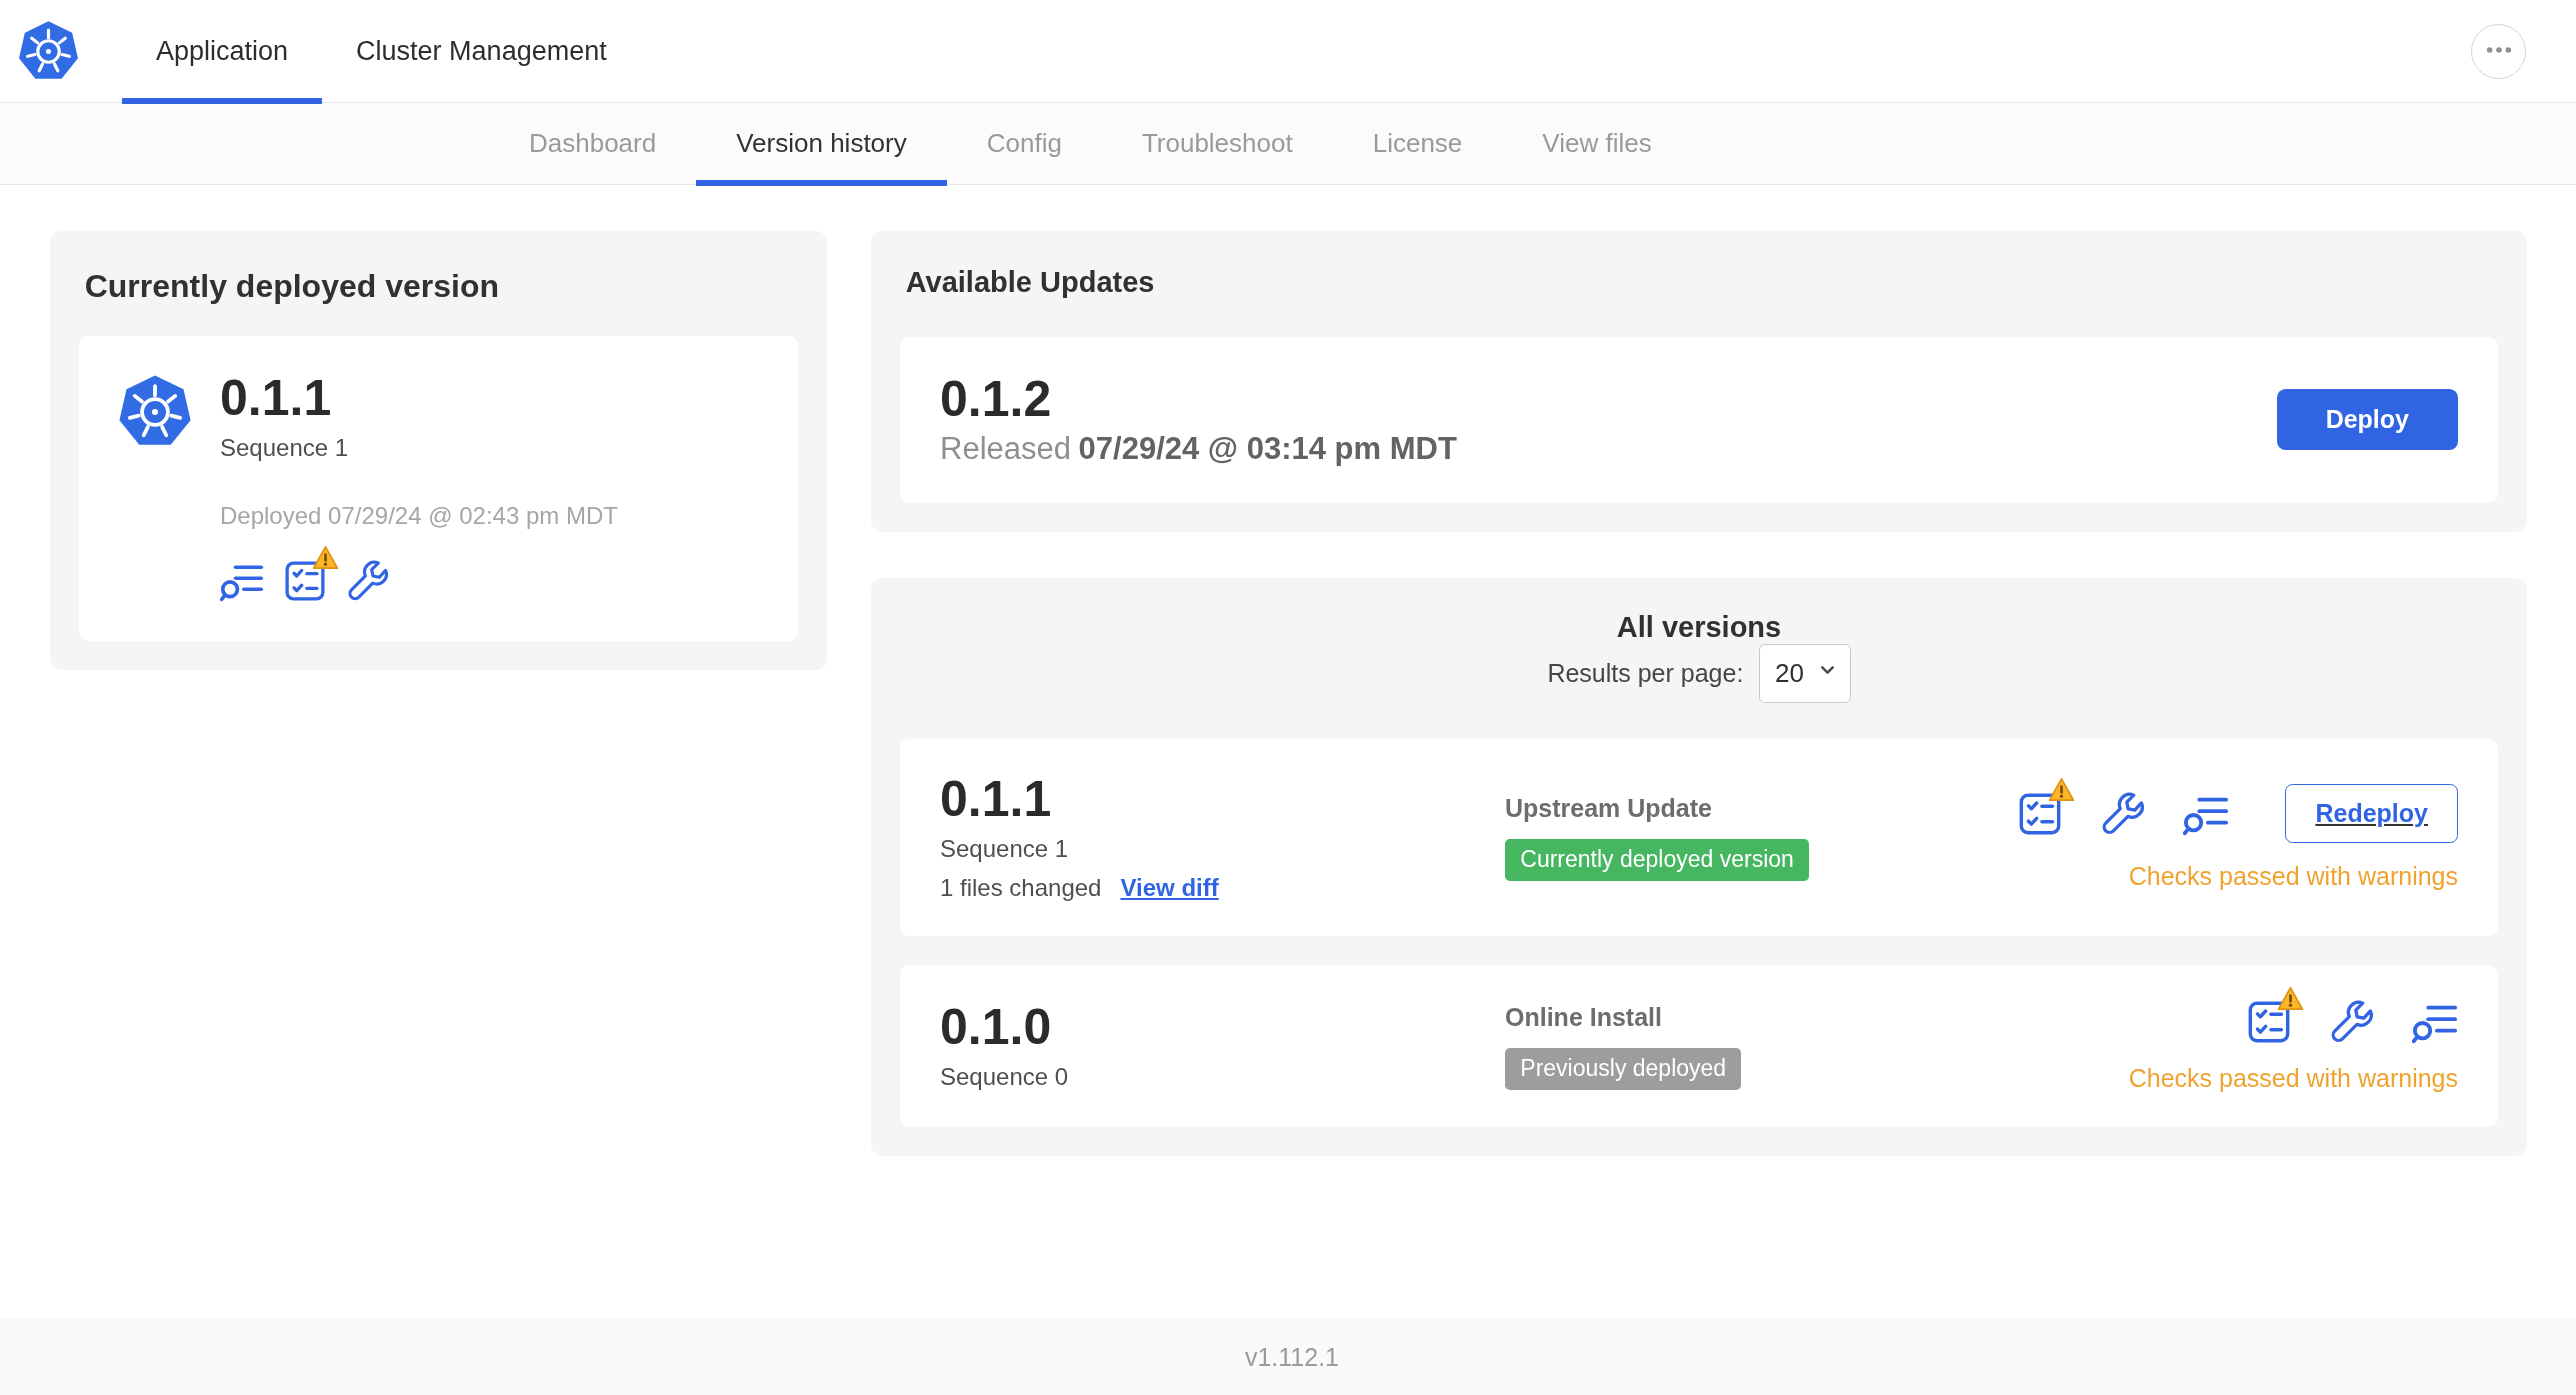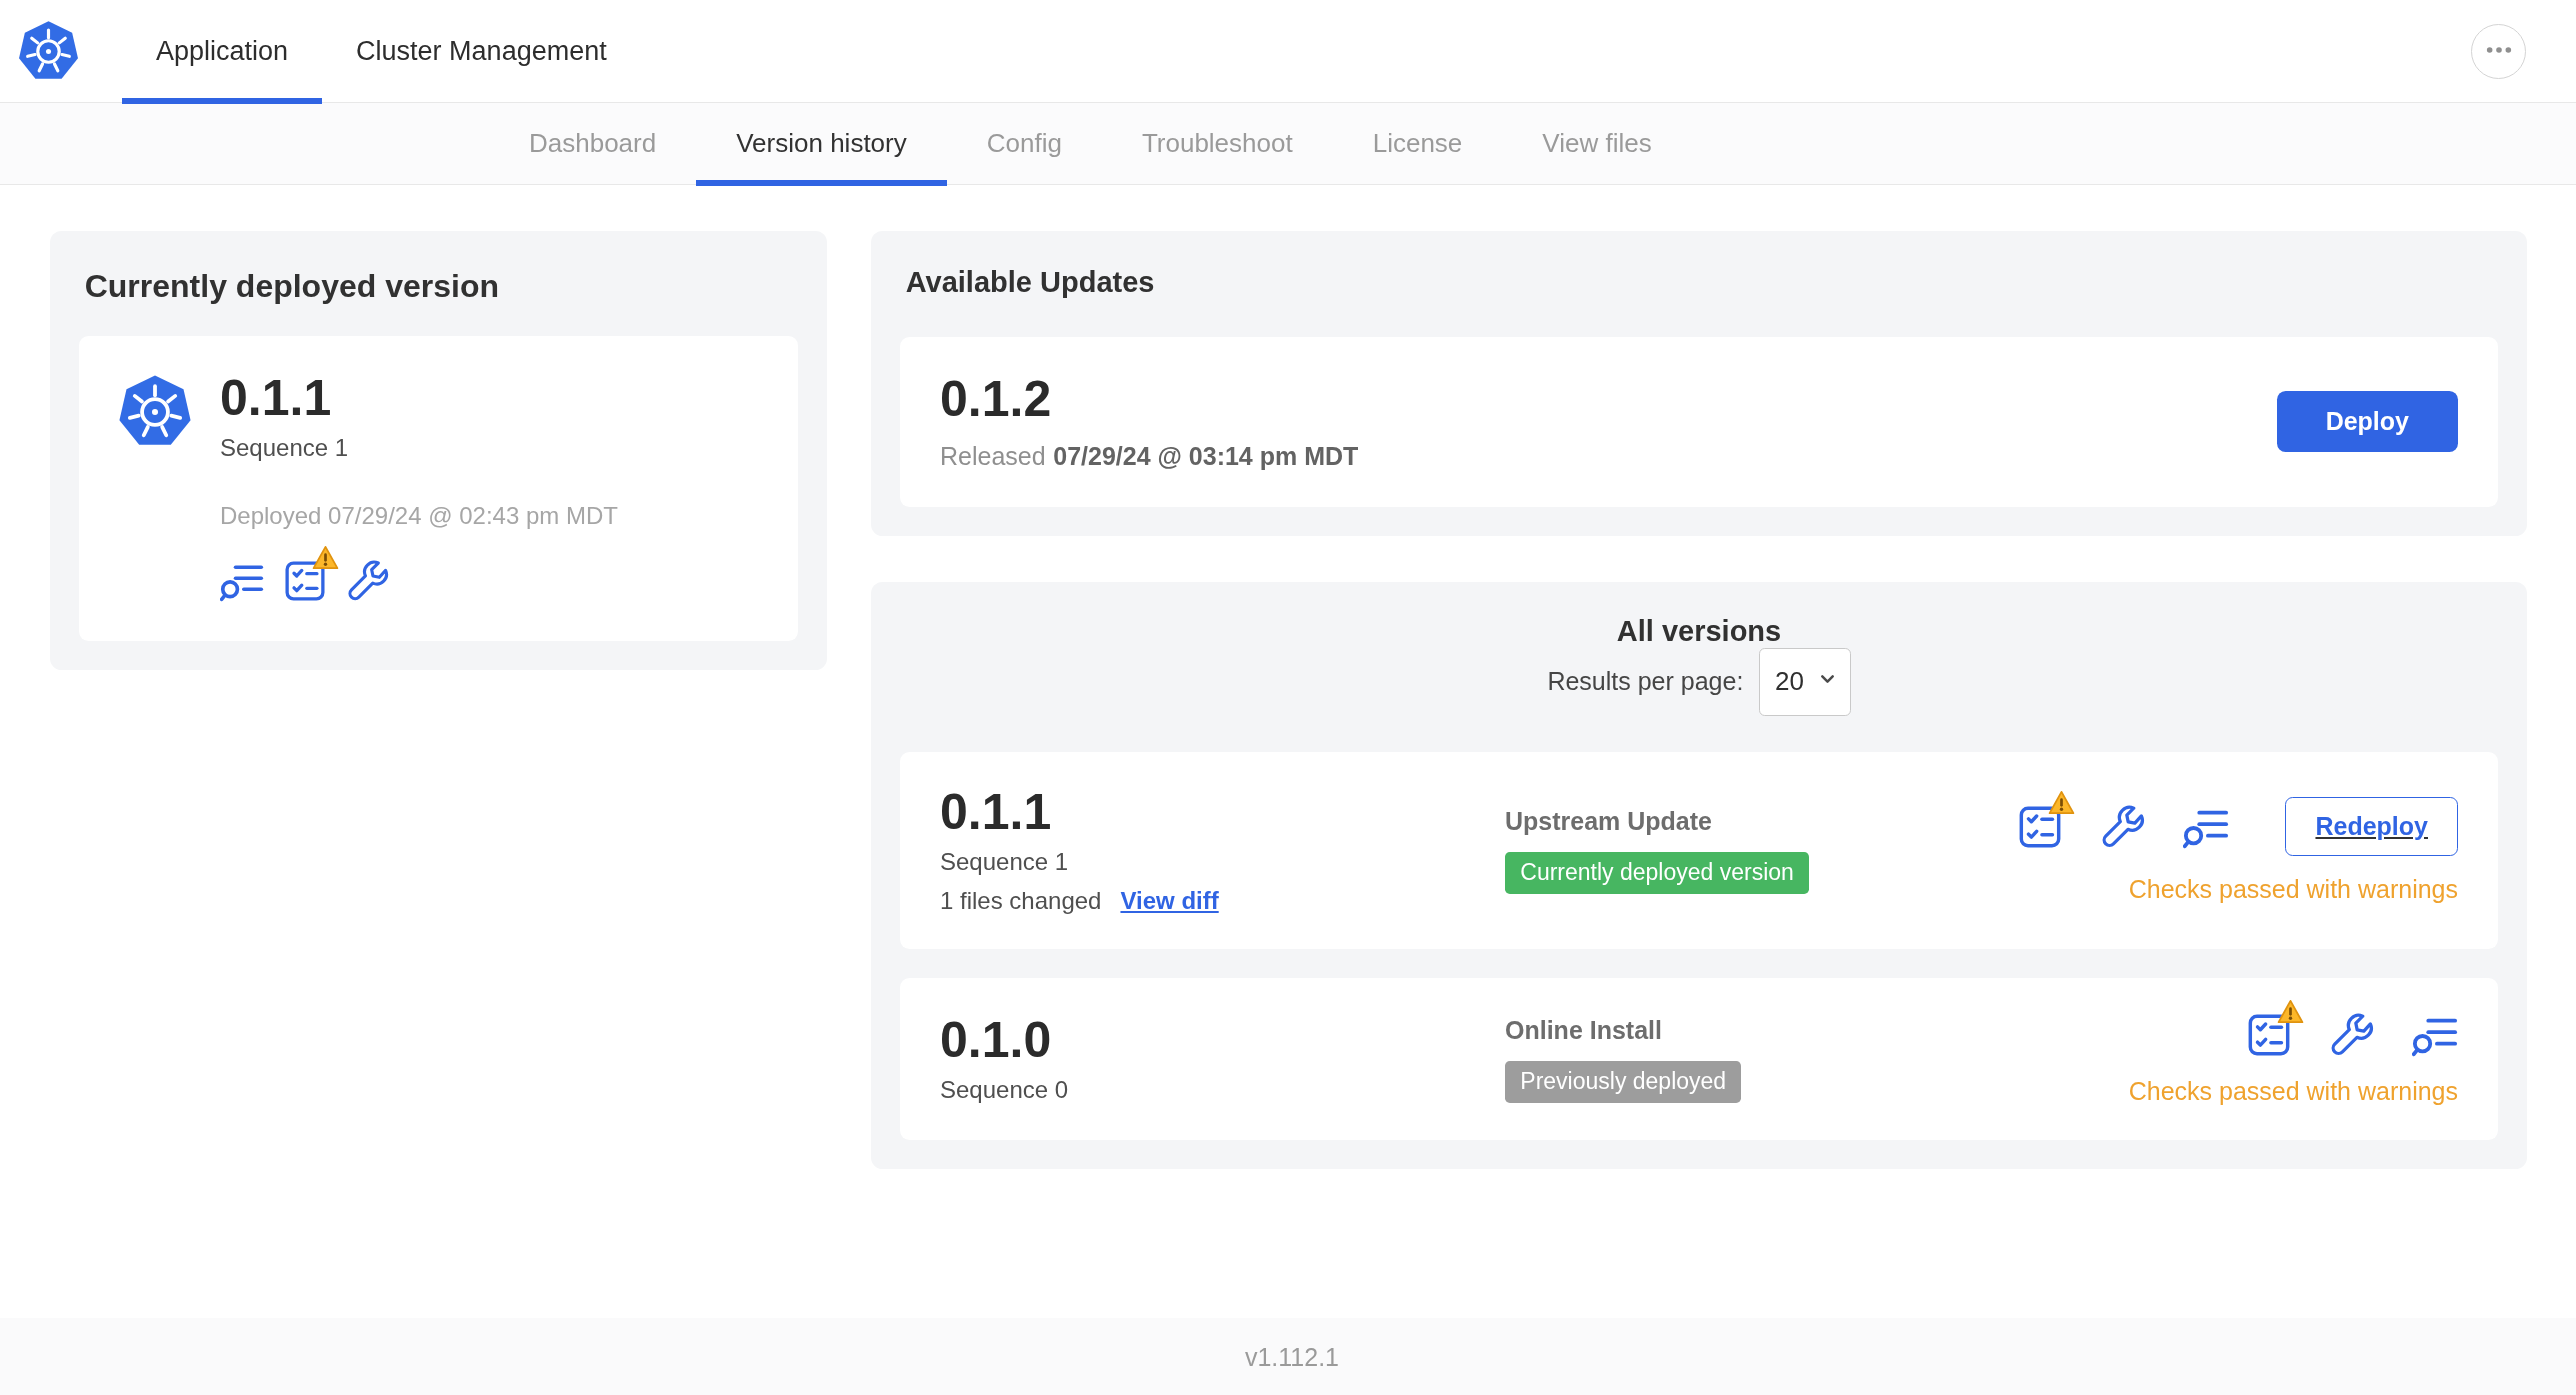--- a/index.html
+++ b/index.html
@@ -49,30 +49,30 @@
   .vr-actions .icon-btn svg.main-ic { width:46px; height:46px; }
   .warn-badge { position:absolute; top:-13.4px; right:-11.5px; width:27px; height:25px; pointer-events:none; }
   .warn-badge svg { width:27px; height:25px; }
 
   
   .right-col { flex:1; display:flex; flex-direction:column; gap:46px; }
   .section-title { font-size:29px; font-weight:700; color:#313131; margin:5.7px 0 38px 5.7px; }
 
   
   .update-card { display:flex; align-items:center; justify-content:space-between; padding:36px 40px; }
-  .released { margin-top:17px; font-size:25px; color:#8f8f8f;text-align:right; }
+  .released { margin-top:6px; font-size:31px; color:#8f8f8f;text-align:right; }
   .released b { color:#636363; font-weight:700; margin-left:7.6px; }
   .btn-primary { background:#3064e3; color:#fff; font-size:25px; font-weight:700; border:none; border-radius:8.6px;
                  padding:0 49px; height:61px; cursor:pointer; font-family:inherit; }
 
   
   .av-header { display:flex; align-items:center; justify-content:space-between; margin:3.8px 5.7px 36px;flex-direction:column; }
   .av-header .section-title { margin:0; }
   .rpp { display:flex; align-items:center; gap:15.3px; font-size:25px; color:#454545; }
-  .select-box { width:92px; height:68px; border:1.9px solid #c9c9c9; border-radius:5.7px; background:#fff; display:flex;
+  .select-box { width:92px; height:59px; border:1.9px solid #c9c9c9; border-radius:5.7px; background:#fff; display:flex;
                 align-items:center; justify-content:space-between; padding:0 9.5px 0 15.3px; font-size:26px; color:#2f2f2f; cursor:pointer; }
   .select-box svg { width:25px; height:25px; color:#4a4a4a; }
 
   .version-row { display:flex; align-items:center; padding:34px 40px; }
   .version-row + .version-row { margin-top:29px; }
   .vr-left { width:565px; flex:none; }
   .files-line { display:flex; align-items:center; gap:19px; margin-top:11.5px; font-size:24px; color:#4f4f4f; }
   .view-diff { color:#3064e3; font-weight:700; text-decoration:underline; cursor:pointer; font-size:24px; }
   .vr-mid { flex:1; }
   .source-label { font-size:25px; font-weight:700; color:#6d6d6d; }

